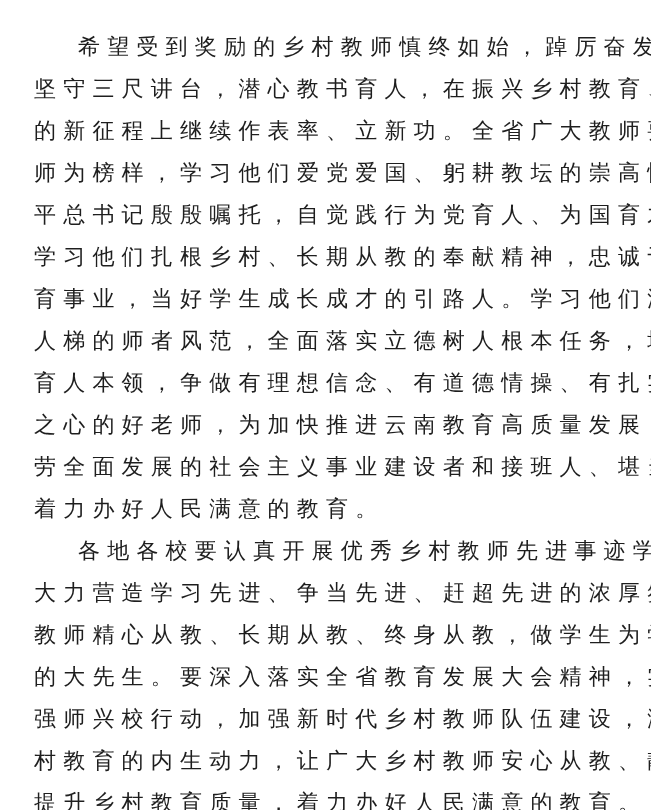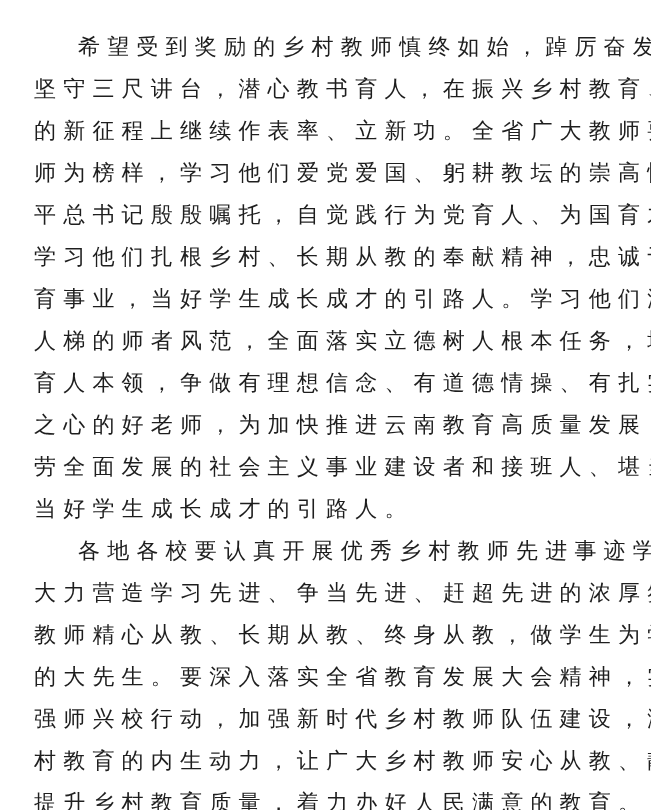--- a/index.html
+++ b/index.html
@@ -51,21 +51,21 @@
     <span class="line">坚守三尺讲台，潜心教书育人，在振兴乡村教育、教育振兴乡村</span>
     <span class="line">的新征程上继续作表率、立新功。全省广大教师要以优秀乡村教</span>
     <span class="line">师为榜样，学习他们爱党爱国、躬耕教坛的崇高情怀，牢记习近</span>
     <span class="line">平总书记殷殷嘱托，自觉践行为党育人、为国育才的初心使命。</span>
     <span class="line">学习他们扎根乡村、长期从教的奉献精神，忠诚于党和人民的教</span>
     <span class="line">育事业，当好学生成长成才的引路人。学习他们淡泊名利、甘为</span>
     <span class="line">人梯的师者风范，全面落实立德树人根本任务，增强新时代教书</span>
     <span class="line">育人本领，争做有理想信念、有道德情操、有扎实学识、有仁爱</span>
     <span class="line">之心的好老师，为加快推进云南教育高质量发展，培养德智体美</span>
     <span class="line">劳全面发展的社会主义事业建设者和接班人、堪当民族复兴大任</span>
-    <span class="line last">当好学生成长成才的引路人。</span>
+    <span class="line last">着力办好人民满意的教育。</span>
   </div>
   <div class="para">
     <span class="line indent">各地各校要认真开展优秀乡村教师先进事迹学习宣传活动，</span>
     <span class="line">大力营造学习先进、争当先进、赶超先进的浓厚氛围，激励广大</span>
     <span class="line">教师精心从教、长期从教、终身从教，做学生为学、为事、为人</span>
     <span class="line">的大先生。要深入落实全省教育发展大会精神，实施好基础教育</span>
     <span class="line">强师兴校行动，加强新时代乡村教师队伍建设，激发教师奉献乡</span>
     <span class="line">村教育的内生动力，让广大乡村教师安心从教、静心从教，全面</span>
     <span class="line last">提升乡村教育质量，着力办好人民满意的教育。</span>
   </div>

